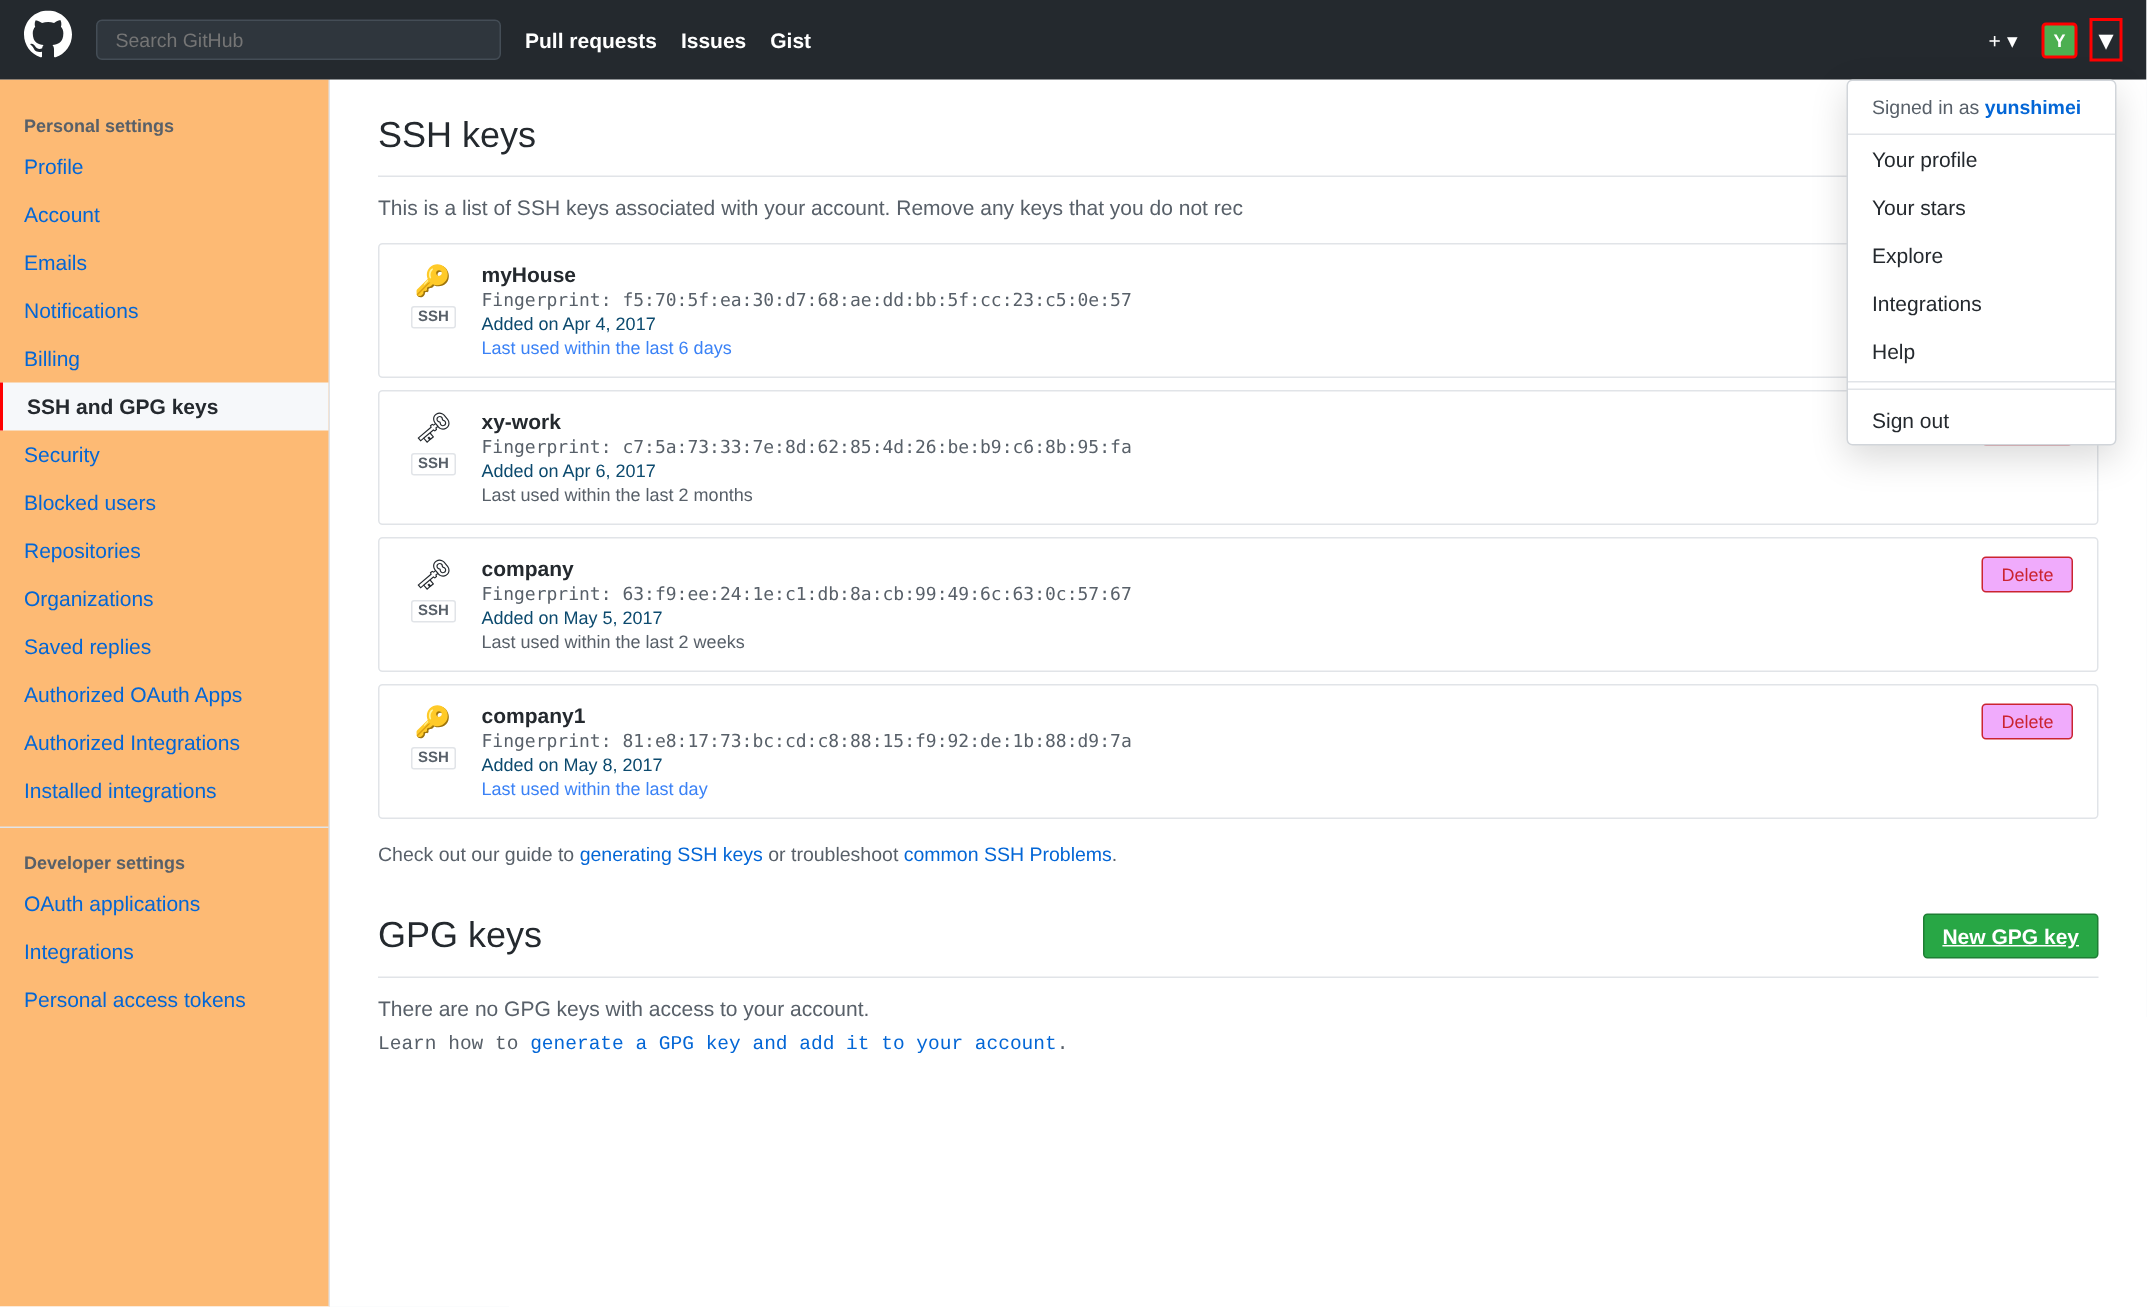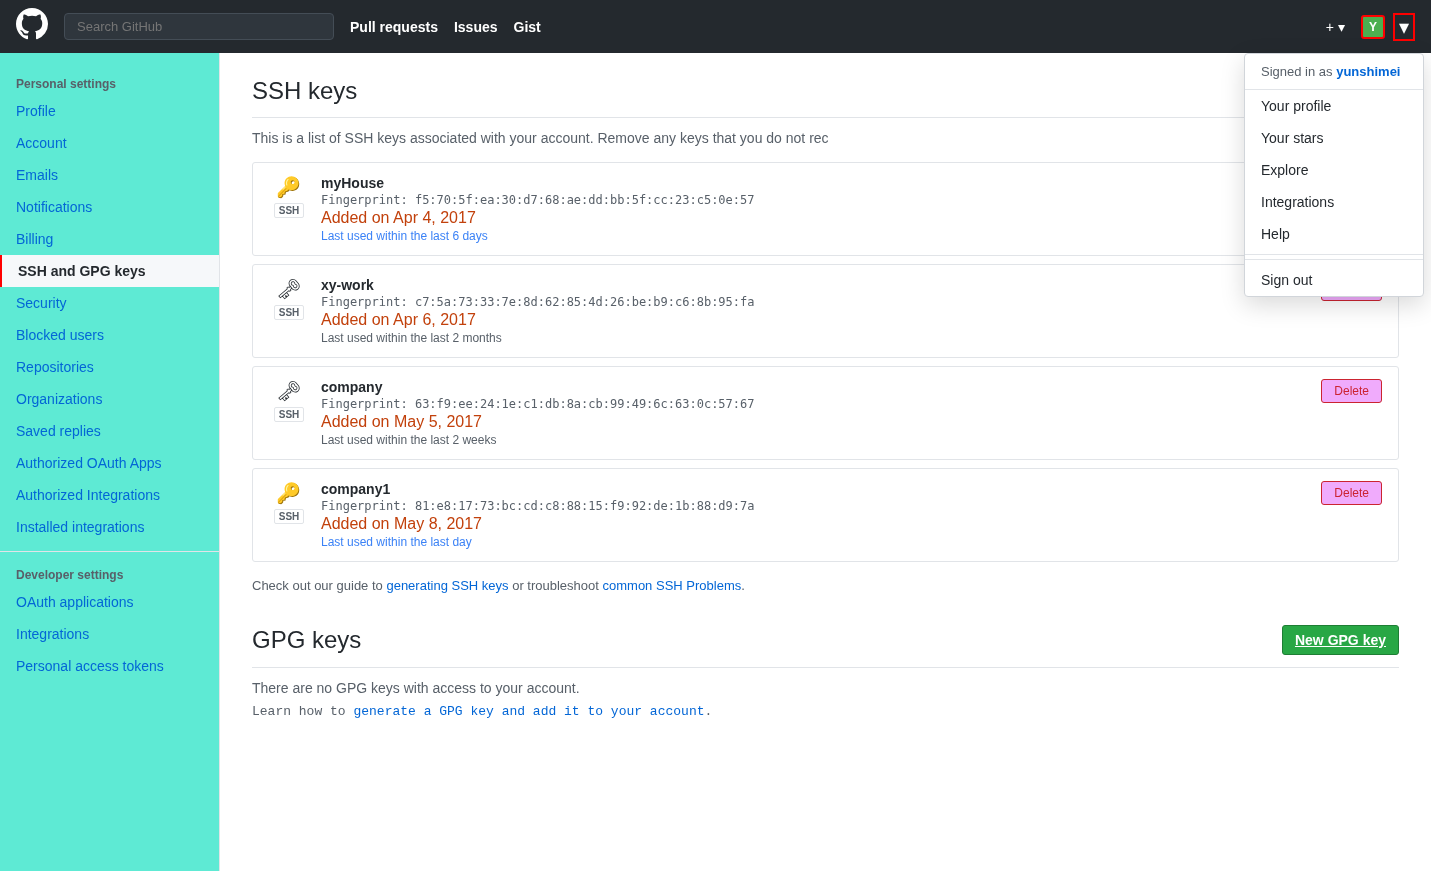--- a/index.html
+++ b/index.html
@@ -13,21 +13,21 @@
     .header-nav a { color: white; text-decoration: none; font-size: 14px; font-weight: 600; }
     .header-actions { margin-left: auto; display: flex; align-items: center; gap: 8px; }
     .header-btn { color: white; background: transparent; border: none; cursor: pointer; font-size: 14px; display: flex; align-items: center; gap: 4px; padding: 4px 8px; }
     .avatar-btn { background: #4CAF50; width: 24px; height: 24px; border-radius: 3px; display: flex; align-items: center; justify-content: center; border: 2px solid red; cursor: pointer; }
     .separator-btn { color: white; font-size: 20px; font-weight: 100; background: transparent; border: none; cursor: pointer; padding: 0 4px; border: 2px solid red; }
 
     
     .layout { display: flex; min-height: calc(100vh - 53px); }
 
     
-    .sidebar { width: 220px; background: #5eead4; border-right: 1px solid #e1e4e8; padding: 16px 0; flex-shrink: 0; }
+    .sidebar { width: 220px; background: #fdba74; border-right: 1px solid #e1e4e8; padding: 16px 0; flex-shrink: 0; }
     .sidebar-section-title { font-size: 12px; font-weight: 600; color: #586069; padding: 8px 16px 4px; text-transform: none; }
     .sidebar-item { display: block; padding: 8px 16px; color: #0366d6; text-decoration: none; font-size: 14px; cursor: pointer; }
     .sidebar-item.active { background: #f6f8fa; color: #24292e; font-weight: 600; border-left: 2px solid red; }
     .sidebar-divider { height: 1px; background: #e1e4e8; margin: 8px 0; }
 
     
     .main { flex: 1; padding: 24px 32px; background: white; }
 
     
     .page-title { font-size: 24px; font-weight: 300; color: #24292e; margin-bottom: 12px; border-bottom: 1px solid #e1e4e8; padding-bottom: 12px; }
@@ -36,38 +36,38 @@
     
     .key-card { border: 1px solid #e1e4e8; border-radius: 3px; margin-bottom: 8px; display: flex; align-items: flex-start; padding: 12px 16px; gap: 12px; }
     .key-icon-wrap { display: flex; flex-direction: column; align-items: center; gap: 4px; min-width: 40px; }
     .key-icon { font-size: 20px; }
     .key-icon.green { color: #28a745; }
     .key-icon.dark { color: #24292e; }
     .ssh-badge { font-size: 10px; font-weight: 600; color: #586069; border: 1px solid #e1e4e8; border-radius: 2px; padding: 1px 4px; }
     .key-details { flex: 1; }
     .key-name { font-weight: 600; font-size: 14px; color: #24292e; }
     .key-fingerprint { font-family: monospace; font-size: 12px; color: #586069; margin: 2px 0; }
-    .key-meta { font-size: 16px; color: #c2410c; }
+    .key-meta { font-size: 12px; color: #0c4a6e; }
     .key-last-used { font-size: 12px; color: #3b82f6; margin-top: 2px; }
     .key-last-used-gray { font-size: 12px; color: #586069; margin-top: 2px; }
     .key-actions { display: flex; align-items: center; }
     .btn-delete { color: #cb2431; border: 1px solid #cb2431; background: #f0abfc; border-radius: 3px; padding: 4px 12px; font-size: 12px; cursor: pointer; }
 
     .guide-text { font-size: 13px; color: #586069; margin-top: 16px; margin-bottom: 32px; }
     .guide-text a { color: #0366d6; text-decoration: none; }
 
     
     .section-header { display: flex; align-items: center; justify-content: space-between; margin-bottom: 12px; border-bottom: 1px solid #e1e4e8; padding-bottom: 12px; }
     .btn-green { background: #28a745; color: white; border: 1px solid #1e7e34; border-radius: 3px; padding: 6px 12px; font-size: 14px; cursor: pointer; font-weight: 600; text-decoration: underline; }
     .gpg-empty { color: #586069; font-size: 14px; margin-bottom: 8px; }
     .gpg-learn { font-size: 13px; color: #586069; font-family: Liberation Mono, monospace; }
     .gpg-learn a { color: #0366d6; text-decoration: none; }
 
     
-    .dropdown-overlay { position: fixed; top: 53px; right: 7px; background: white; border: 1px solid #d1d5da; border-radius: 4px; box-shadow: 0 8px 24px rgba(0,0,0,0.15); z-index: 999; min-width: 180px; }
+    .dropdown-overlay { position: fixed; top: 53px; right: 20px; background: white; border: 1px solid #d1d5da; border-radius: 4px; box-shadow: 0 8px 24px rgba(0,0,0,0.15); z-index: 999; min-width: 180px; }
     .dropdown-header { padding: 10px 16px; border-bottom: 1px solid #e1e4e8; color: #586069; font-size: 13px; }
     .dropdown-header strong { color: #0366d6; }
     .dropdown-item { display: block; padding: 8px 16px; color: #24292e; text-decoration: none; font-size: 14px; cursor: pointer; }
     .dropdown-item.settings-item { border: 2px solid red; }
     .dropdown-divider { height: 1px; background: #e1e4e8; margin: 4px 0; }
   </style>
 </head>
 <body>
 
 <header class="header">

